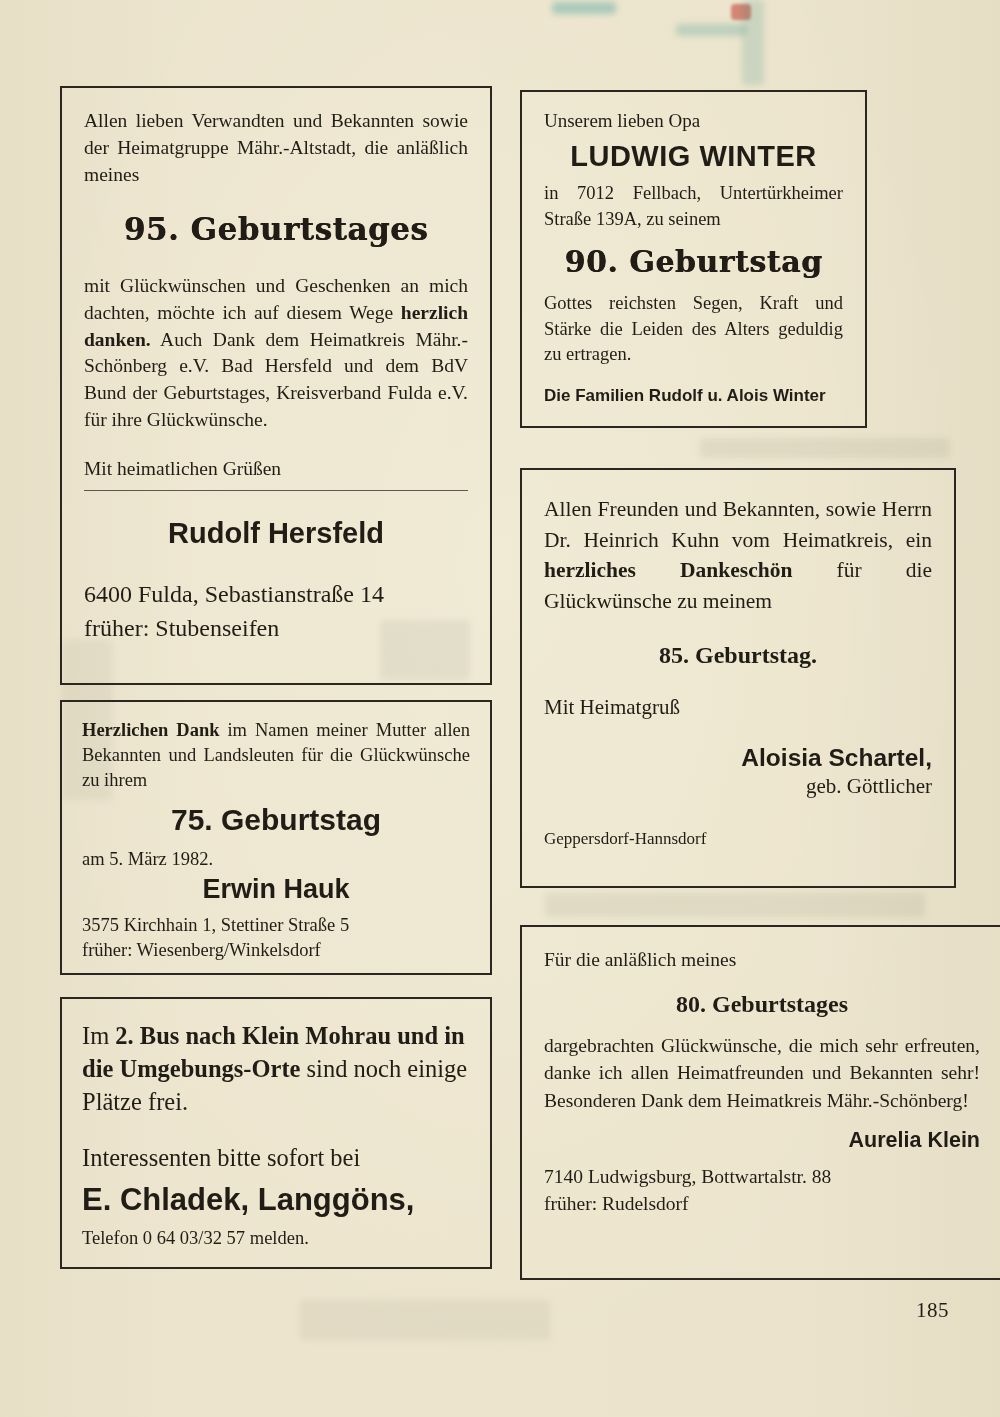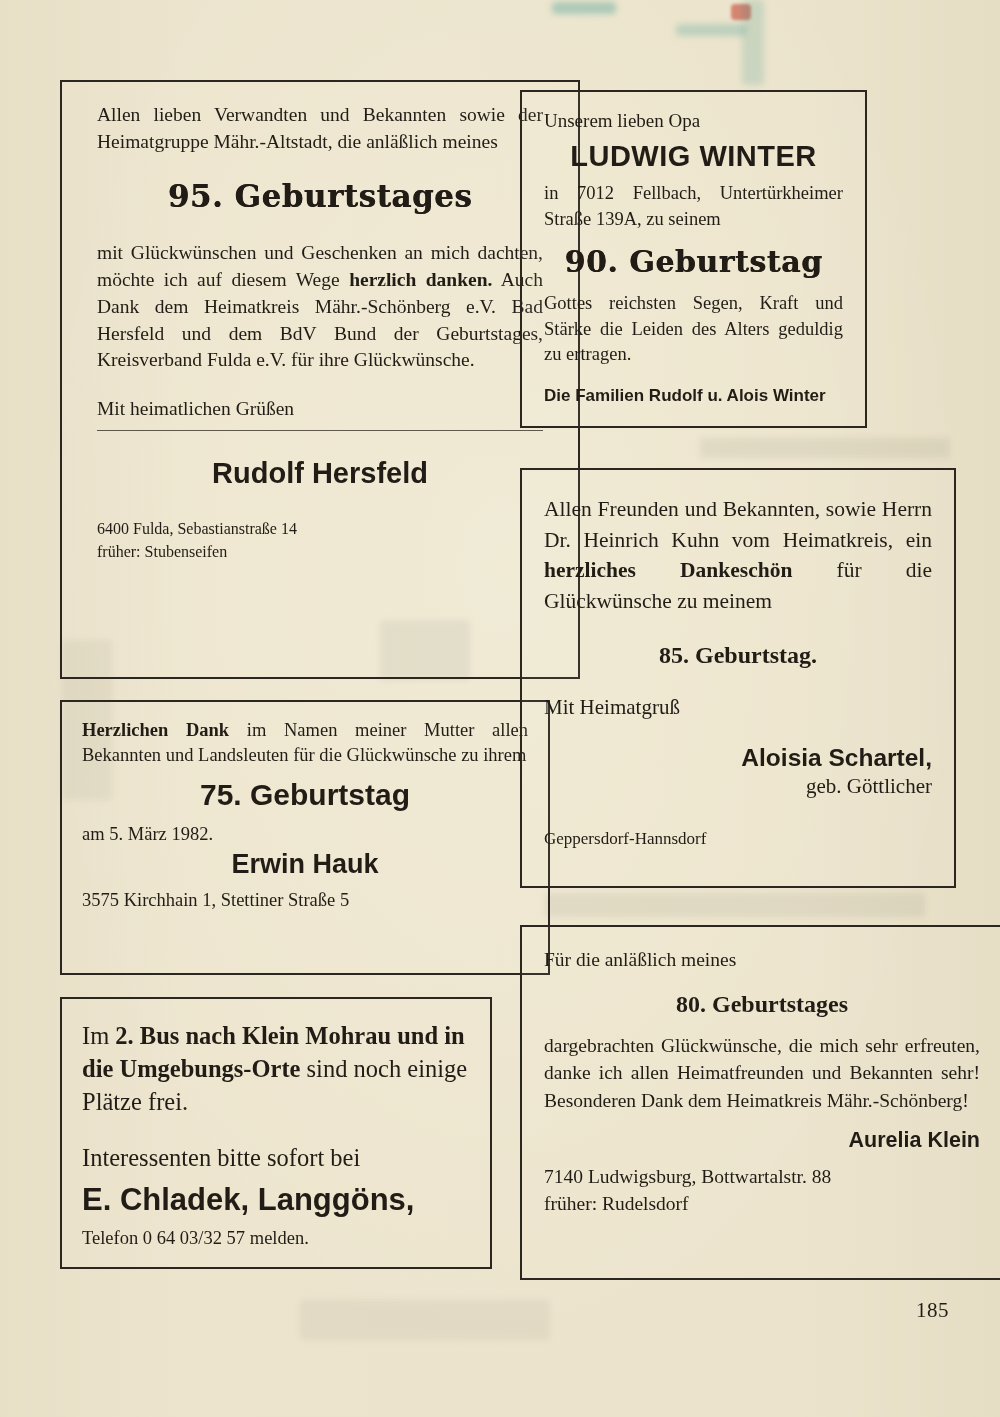--- a/index.html
+++ b/index.html
@@ -44,30 +44,30 @@
     pointer-events:none;
   }
   .pagenum {
     position:absolute;
     left:916px; top:1298px;
     font-size:21px;
     letter-spacing:0.5px;
   }
 
   
-  .box-l1 { left:60px; top:80px;  width:520px; height:599px; padding:20px 35px; }
+  .box-l1 { left:60px; top:86px;  width:432px; height:599px; padding:20px 22px; }
   .box-l1 .p1 { font-size:19.5px; line-height:1.38; }
   .box-l1 .h  { font-size:31px; margin-top:22px; }
   .box-l1 .p2 { font-size:19.5px; line-height:1.38; margin-top:26px; }
   .box-l1 .closing { font-size:19.5px; margin-top:24px; }
   .box-l1 .rule { margin-top:10px; }
   .box-l1 .name { font-size:29px; margin-top:26px; }
-  .box-l1 .addr { font-size:16px; line-height:1.4; margin-top:28px; }
+  .box-l1 .addr { font-size:24px; line-height:1.4; margin-top:28px; }
 
-  .box-l2 { left:60px; top:700px; width:490px; height:275px; padding:16px 20px; }
+  .box-l2 { left:60px; top:700px; width:432px; height:275px; padding:16px 20px; }
   .box-l2 .p1 { font-size:18.5px; line-height:1.36; }
   .box-l2 .h  { font-size:30px; margin-top:10px; }
   .box-l2 .date { font-size:18.5px; margin-top:12px; }
   .box-l2 .name { font-size:27px; margin-top:4px; }
   .box-l2 .addr { font-size:18.5px; line-height:1.35; margin-top:8px; }
 
   .box-l3 { left:60px; top:997px; width:432px; height:272px; padding:20px 20px; }
   .box-l3 .p1 { font-size:24.5px; line-height:1.35; }
   .box-l3 .p2 { font-size:24.5px; margin-top:26px; }
   .box-l3 .name { font-size:31px; margin-top:10px; }
@@ -125,20 +125,21 @@
     </div>
   </div>
 
   <div class="box box-l2">
     <p class="p1 jp serif"><b>Herzlichen Dank</b><span> im Namen meiner Mutter allen Bekannten und Landsleuten für die Glückwünsche zu ihrem</span></p>
     <div class="h sans-b center">75. Geburtstag</div>
     <p class="date serif">am 5. März 1982.</p>
     <div class="name sans-b center">Erwin Hauk</div>
     <div class="addr serif">
       <div>3575 Kirchhain 1, Stettiner Straße 5</div>
+      <div>früher: Wiesenberg/Winkelsdorf</div>
     </div>
   </div>
 
   <div class="box box-l3">
     <p class="p1 serif"><span>Im </span><b>2. Bus nach Klein Mohrau und in die Umgebungs-Orte</b><span> sind noch einige Plätze frei.</span></p>
     <p class="p2 serif">Interessenten bitte sofort bei</p>
     <div class="name sans-b">E. Chladek, Langgöns,</div>
     <p class="phone serif">Telefon 0 64 03/32 57 melden.</p>
   </div>
 

